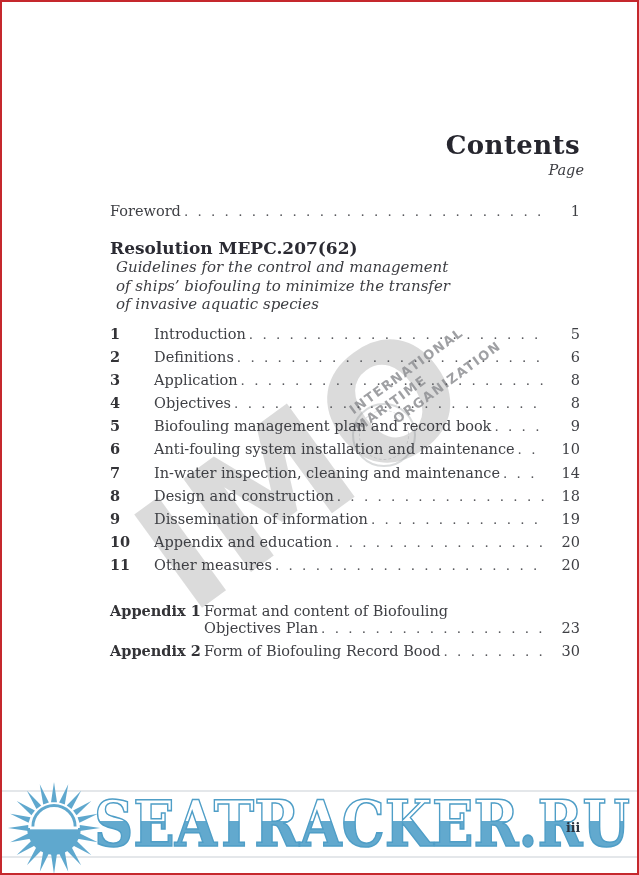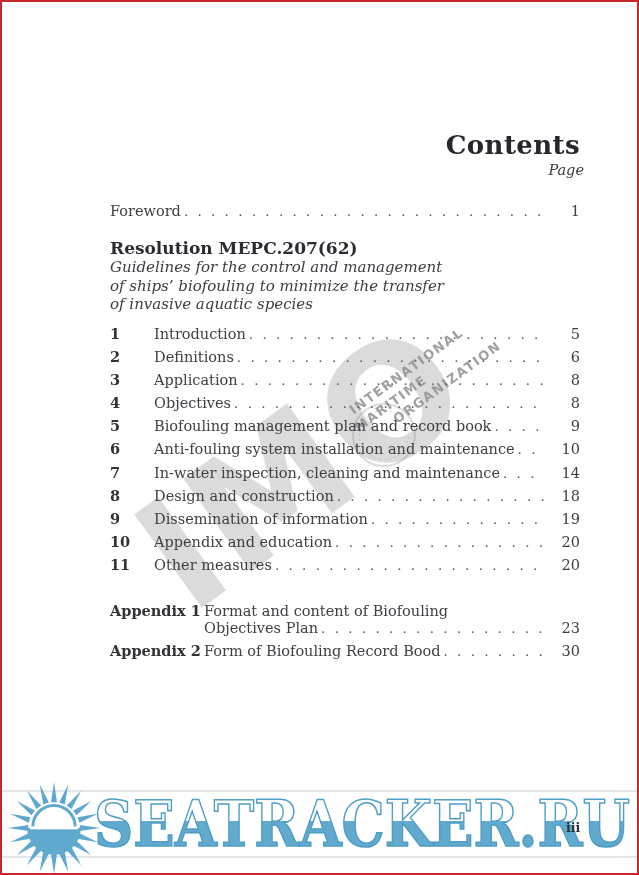--- a/index.html
+++ b/index.html
@@ -67,21 +67,21 @@
   }
   .pg { flex:0 0 32px; text-align:right; }
 
   .foreword { top:201px; font-size:14.5px; }
 
   .res-heading {
     position:absolute; left:108px; top:236px;
     font-size:17px; font-weight:bold; color:#2b2b33;
   }
   .res-subtitle {
-    position:absolute; left:108px; top:256px;
+    position:absolute; left:114px; top:256px;
     font-style:italic; font-size:15px; line-height:18.7px; color:#3c3d42;
   }
 
   .toc { top:323px; font-size:14.5px; }
   .toc-row { height:23.1px; }
   .toc-num { flex:0 0 44px; font-weight:bold; color:#333337; }
   .toc-title { flex:0 0 auto; max-width:365px; white-space:nowrap; }
 
   .appendices { top:600px; font-size:14.5px; }
   .app-label { flex:0 0 94px; font-weight:bold; color:#333337; }

